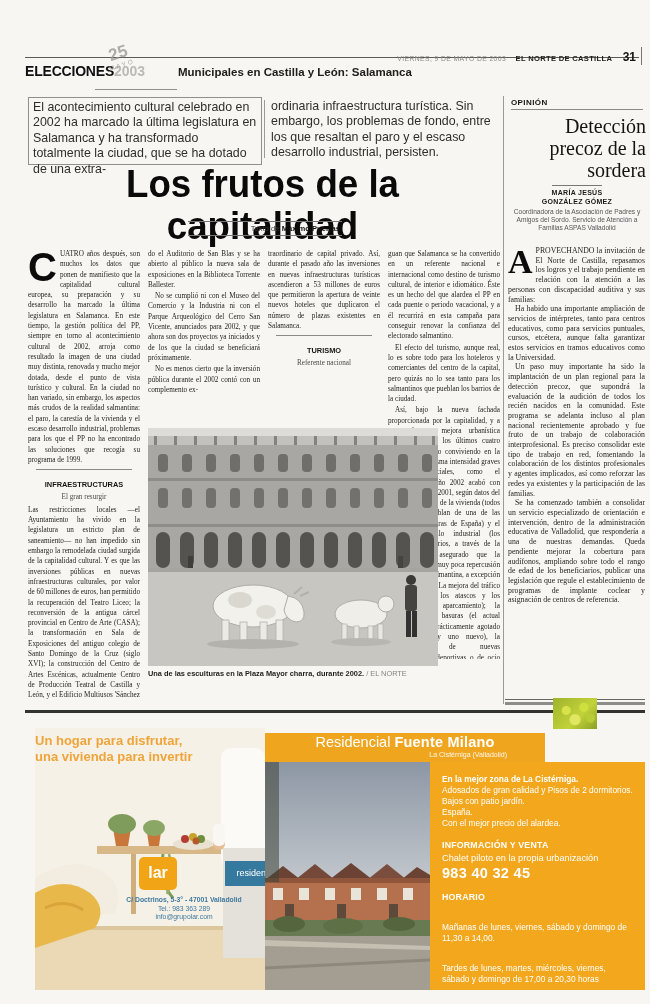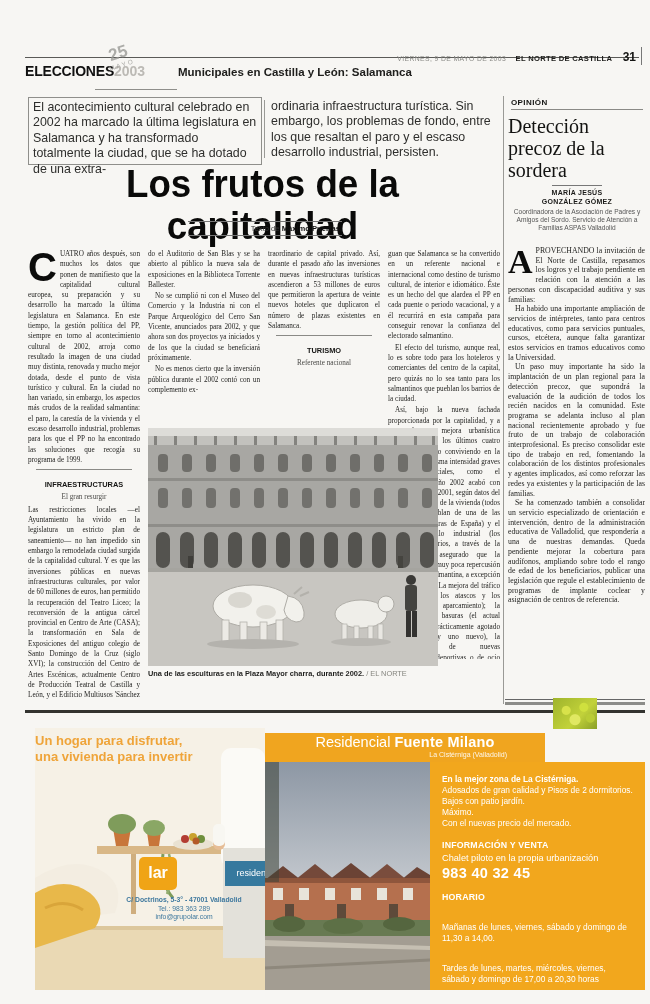--- a/index.html
+++ b/index.html
@@ -54,21 +54,21 @@
 
   
   .photo{left:148px;top:428px;width:290px;height:238px;background:#d6d5d2;overflow:hidden;}
   .caption{left:148px;top:669px;width:300px;font-family:"Liberation Sans",sans-serif;font-size:7.4px;color:#1e1e1c;}
   .caption .credit{color:#85857f;font-weight:normal;}
 
   
   .op-rule-v{left:503px;top:96px;width:1px;height:608px;background:#9a9a96;}
   .op-label{left:511px;top:98px;font-family:"Liberation Sans",sans-serif;font-weight:bold;font-size:8px;
             letter-spacing:.4px;color:#141412;border-bottom:1px solid #8a8a86;width:132px;padding-bottom:2px;}
-  .op-title{left:508px;top:115px;width:138px;text-align:left;font-family:"Liberation Serif",serif;
+  .op-title{left:508px;top:115px;width:138px;text-align:right;font-family:"Liberation Serif",serif;
             font-size:20px;line-height:22px;color:#131311;}
   .op-authrule{left:552px;top:185px;width:50px;height:1px;background:#777;}
   .op-author{left:508px;top:189px;width:138px;text-align:center;font-family:"Liberation Sans",sans-serif;
              font-weight:bold;font-size:7px;line-height:8.5px;color:#1a1a18;letter-spacing:.3px;}
   .op-affil{left:508px;top:208px;width:138px;text-align:center;font-family:"Liberation Sans",sans-serif;
             font-size:6.6px;line-height:8px;color:#555;}
   .op-body{left:508px;top:246px;width:137px;height:450px;font-size:7.8px;line-height:9.7px;
            text-align:justify;color:#242422;overflow:hidden;}
   .op-body p{margin:0;text-indent:7px;}
   .op-body p.first{text-indent:0;}
@@ -371,22 +371,22 @@
       <rect x="0" y="174" width="165" height="54" fill="#a39d92"></rect>
       <path d="M0 178 l165 6 l0 4 l-165 -4 z" fill="#c5bfb2"></path>
       <path d="M0 206 l165 -8" stroke="#8e887c" stroke-width="3" fill="none"></path>
       <rect x="0" y="0" width="14" height="120" fill="#3e4436" opacity="0.55"></rect>
     </svg>
   </div>
   <div class="abs ad-panel">
     <div class="fb">En la mejor zona de La Cistérniga.</div>
     <div class="f">Adosados de gran calidad y Pisos de 2 dormitorios.</div>
     <div class="f">Bajos con patio jardín.</div>
-    <div class="f">Máximo.</div>
-    <div class="f">Con el nuevas precio del mercado.</div>
+    <div class="f">España.</div>
+    <div class="f">Con el mejor precio del alardea.</div>
     <div class="h">INFORMACIÓN Y VENTA</div>
     <div class="info">Chalet piloto en la propia urbanización</div>
     <div class="phone">983 40 32 45</div>
     <div class="h">HORARIO</div>
     <div class="sch">Mañanas de lunes, viernes, sábado y domingo de 11,30 a 14,00.</div>
     <div class="sch">Tardes de lunes, martes, miércoles, viernes, sábado y domingo de 17,00 a 20,30 horas</div>
   </div>
 
 </div>
 

